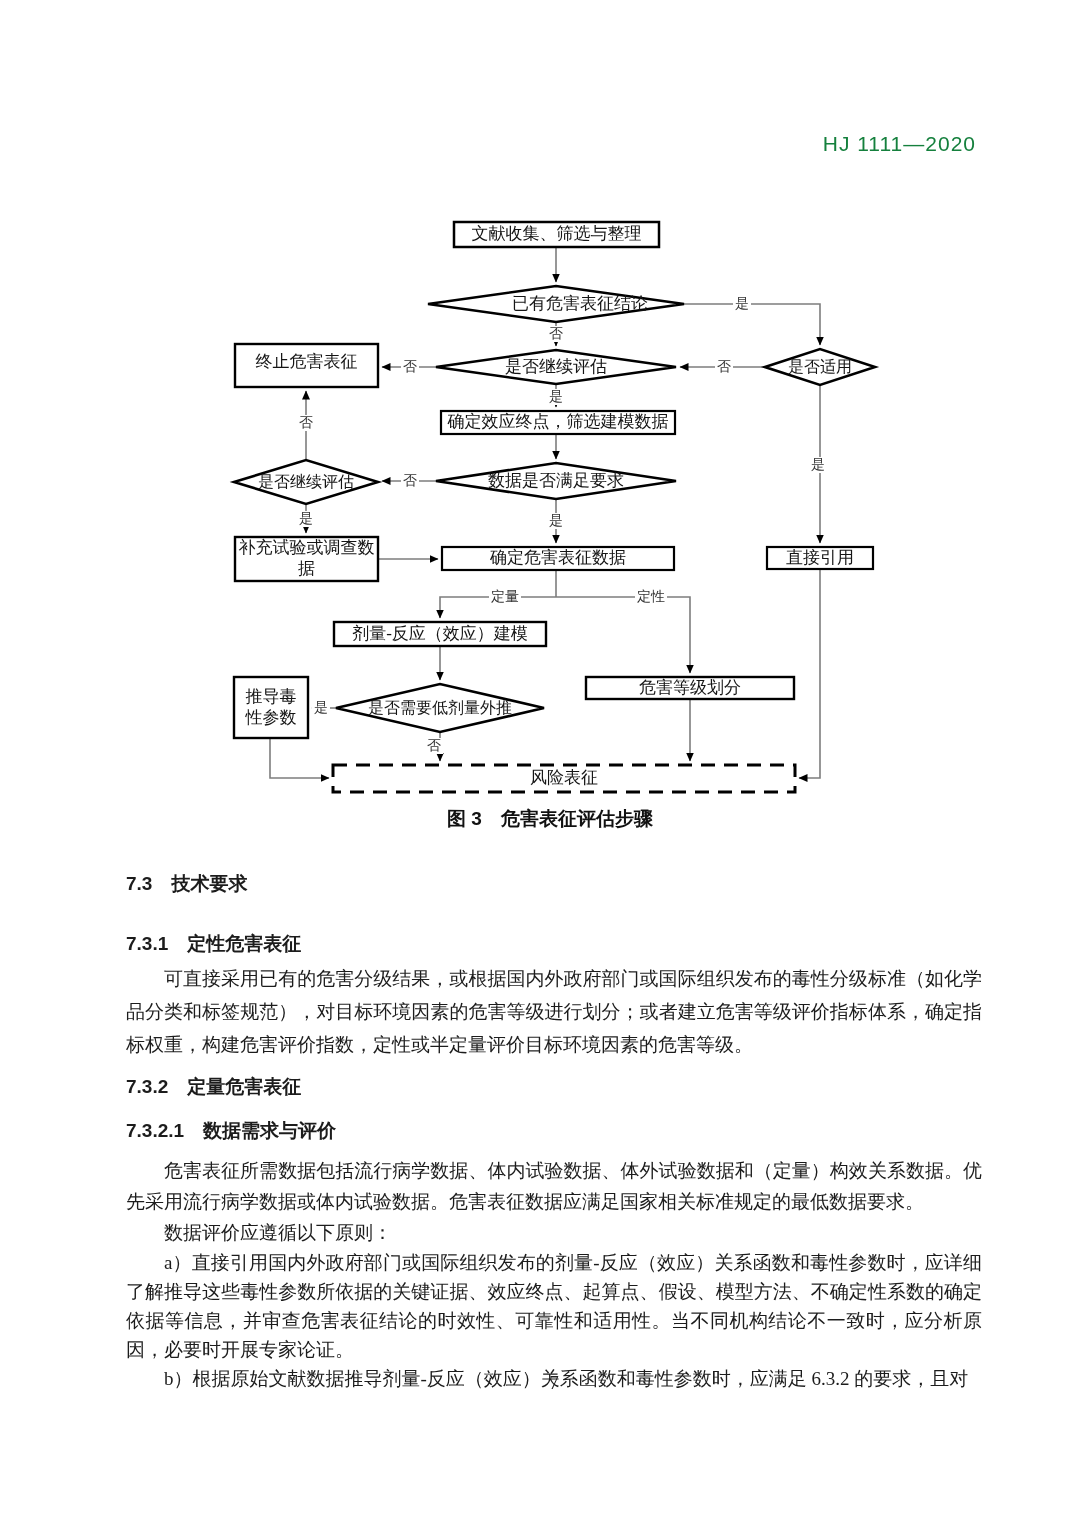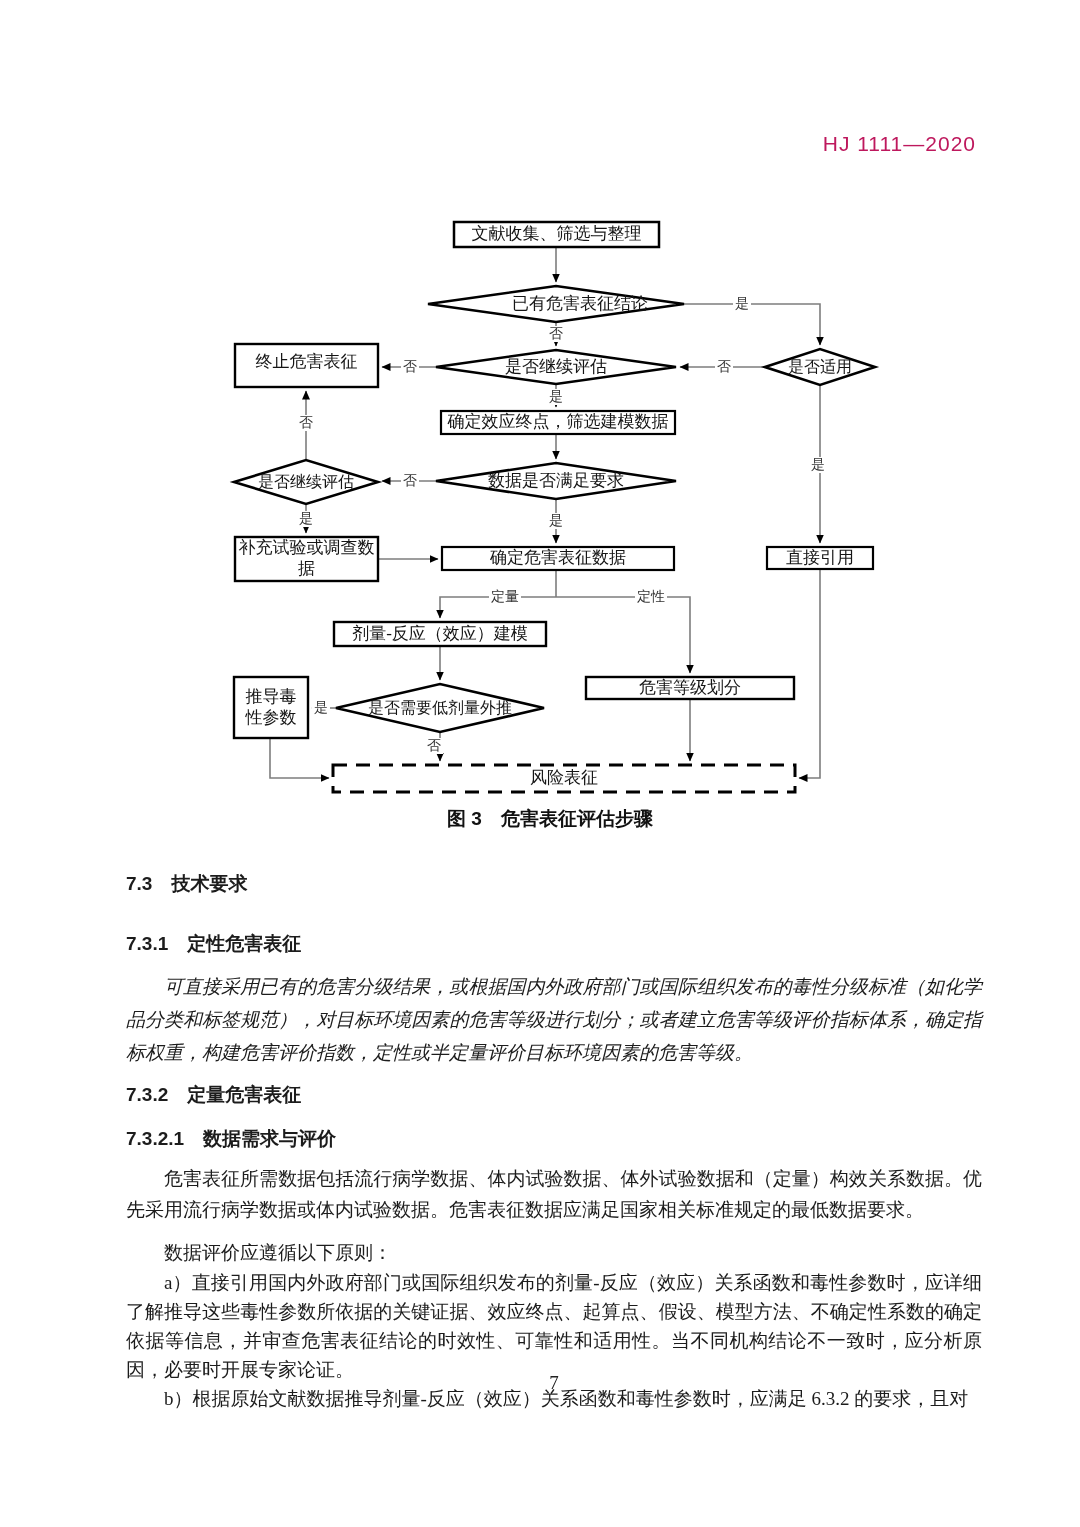--- a/index.html
+++ b/index.html
@@ -1,33 +1,33 @@
 <!DOCTYPE html>
 <html><head>
 <meta charset="utf-8">
 <style>
   html,body{margin:0;padding:0;background:#e8e8e8;}
   .page{position:relative;width:1080px;height:1527px;background:#ffffff;margin:0 auto;
         font-family:"Liberation Serif",serif;color:#1c1c1c;overflow:hidden;}
   .hdr{position:absolute;top:132px;right:104px;font-family:"Liberation Sans",sans-serif;
-       font-size:21px;letter-spacing:1px;color:#be185d;}
+       font-size:21px;letter-spacing:1px;color:#15803d;}
   .fc{position:absolute;left:0;top:0;width:1080px;height:800px;}
   .fc svg{position:absolute;left:0;top:0;}
   .node{position:absolute;display:flex;align-items:center;justify-content:center;
         text-align:center;font-size:17px;line-height:1.22;color:#151515;}
   .elabel{position:absolute;transform:translate(-50%,-50%);background:#ffffff;
           font-size:14px;line-height:1;padding:1px 2px;color:#333;}
   .caption{position:absolute;left:122px;top:806px;width:856px;text-align:center;
            font-weight:bold;font-size:19px;font-family:"Liberation Sans",sans-serif;color:#111;}
   .textcol{position:absolute;left:126px;top:872px;width:856px;font-size:19px;color:#1c1c1c;}
   .h1{font-family:"Liberation Sans",sans-serif;font-weight:bold;font-size:19px;
       line-height:24px;margin:0;}
   .sp36{margin-top:36px;} .sp14{margin-top:14px;} .sp20{margin-top:20px;}
   .para{margin:0;text-align:justify;text-indent:2em;}
-  .lh33{line-height:33px;margin-top:14px;font-style:italic;}
+  .lh33{line-height:33px;margin-top:6px;}
   .lh31{line-height:31px;margin-top:12px;}
   .lh29{line-height:29px;margin-top:0;}
   .pageno{position:absolute;left:126px;top:1372px;width:856px;text-align:center;
           font-size:19px;color:#222;}
 </style>
 </head>
 <body>
 
 <div class="page">
 
@@ -121,20 +121,20 @@
 
   <div class="caption">图 3　危害表征评估步骤</div>
 
   <div class="textcol">
     <p class="h1">7.3　技术要求</p>
     <p class="h1 sp36">7.3.1　定性危害表征</p>
     <p class="para lh33">可直接采用已有的危害分级结果，或根据国内外政府部门或国际组织发布的毒性分级标准（如化学品分类和标签规范），对目标环境因素的危害等级进行划分；或者建立危害等级评价指标体系，确定指标权重，构建危害评价指数，定性或半定量评价目标环境因素的危害等级。</p>
     <p class="h1 sp14">7.3.2　定量危害表征</p>
     <p class="h1 sp20">7.3.2.1　数据需求与评价</p>
     <p class="para lh31">危害表征所需数据包括流行病学数据、体内试验数据、体外试验数据和（定量）构效关系数据。优先采用流行病学数据或体内试验数据。危害表征数据应满足国家相关标准规定的最低数据要求。</p>
-    <p class="para lh31" style="margin-top:12px;">数据评价应遵循以下原则：</p>
+    <p class="para lh31" style="margin-top:0;">数据评价应遵循以下原则：</p>
     <p class="para lh29">a）直接引用国内外政府部门或国际组织发布的剂量-反应（效应）关系函数和毒性参数时，应详细了解推导这些毒性参数所依据的关键证据、效应终点、起算点、假设、模型方法、不确定性系数的确定依据等信息，并审查危害表征结论的时效性、可靠性和适用性。当不同机构结论不一致时，应分析原因，必要时开展专家论证。</p>
     <p class="para lh29">b）根据原始文献数据推导剂量-反应（效应）关系函数和毒性参数时，应满足 6.3.2 的要求，且对</p>
   </div>
 
   <div class="pageno">7</div>
 
 </div>
 
 </body></html>

